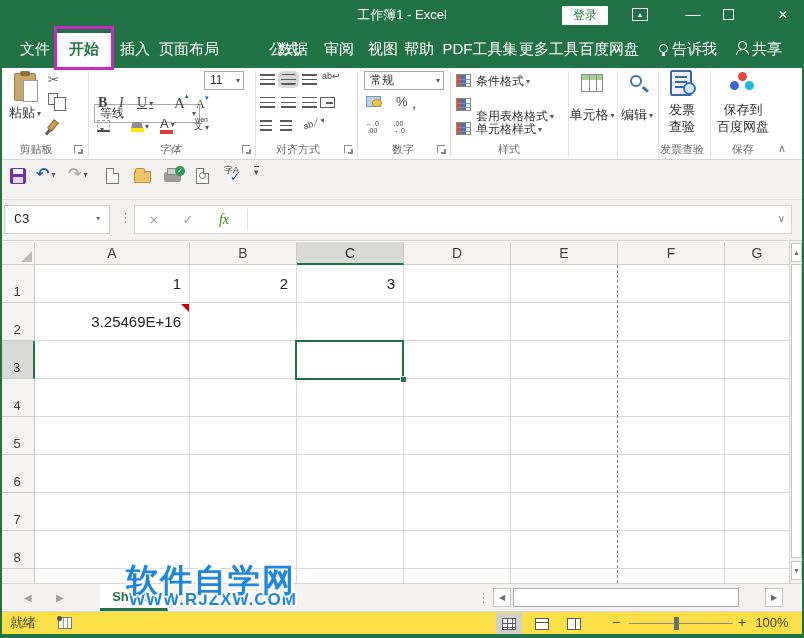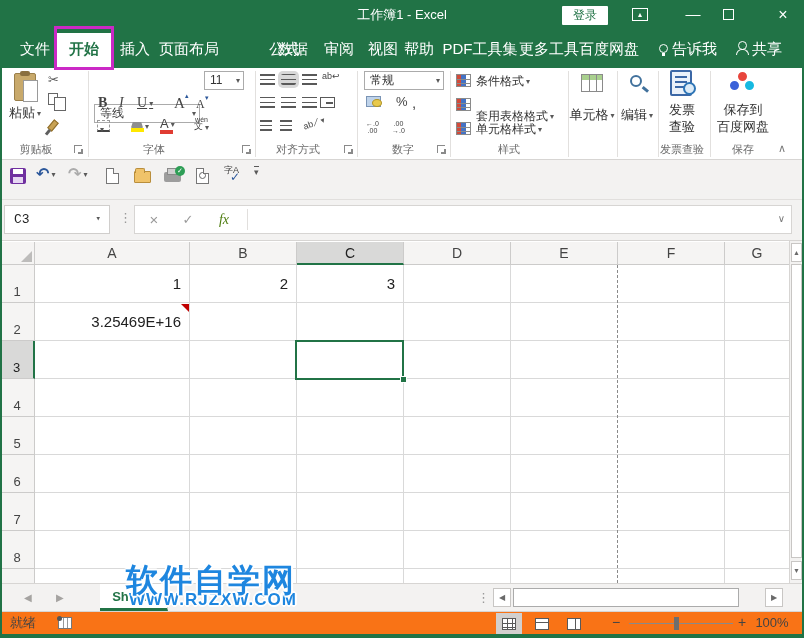--- a/index.html
+++ b/index.html
@@ -140,21 +140,21 @@
 
   
   .sheetbar { left:0; top:583px; width:804px; height:28px; background:#F3F2F1; border-top:1px solid #D7D5D3; }
   .navarr { position:absolute; top:0; height:27px; line-height:27px; color:#A5A3A1; font-size:10px; }
   .stab { left:100px; top:0; width:68px; height:27px; background:#fff; border-right:1px solid #D7D5D3; color:#217346; font-weight:bold; font-size:13px; text-align:center; line-height:25px; border-bottom:3px solid #217346; }
   .hgrip { left:477px; top:6px; color:#9a9a9a; font-size:13px; letter-spacing:-2px; }
   .hbtn { position:absolute; top:4px; width:18px; height:19px; background:#fff; border:1px solid #C8C6C4; color:#6a6a6a; font-size:8px; text-align:center; line-height:17px; }
   .hthumb { left:513px; top:4px; width:226px; height:19px; background:#fff; border:1px solid #ABABAB; }
 
   
-  .statusbar { left:0; top:611px; width:804px; height:23px; background:#f97316; border-top:1px solid #D7D5D3; }
+  .statusbar { left:0; top:611px; width:804px; height:23px; background:#fde047; border-top:1px solid #D7D5D3; }
   .st-ready { left:10px; top:0; height:22px; line-height:22px; font-size:13px; color:#444; }
   .macro-ico { left:58px; top:5px; width:14px; height:12px; border:1px solid #777; background:#fff; }
   .macro-ico::before { content:""; position:absolute; left:-2px; top:-2px; width:5px; height:5px; background:#555; border-radius:50%; }
   .macro-ico::after { content:""; position:absolute; left:4px; top:0; width:1px; height:10px; background:#999; box-shadow:4px 0 0 #999; }
   .viewbtn { position:absolute; top:1px; width:26px; height:21px; display:flex; align-items:center; justify-content:center; }
   .viewbtn.active { background:#D2D0CE; }
   .vb-ico { width:14px; height:12px; border:1px solid #595959; background:#fff; position:relative; }
   .vb-grid { background:linear-gradient(#595959 0 0) 0 4px/14px 1px no-repeat, linear-gradient(#595959 0 0) 0 8px/14px 1px no-repeat, linear-gradient(#595959 0 0) 4px 0/1px 12px no-repeat, linear-gradient(#595959 0 0) 9px 0/1px 12px no-repeat,#fff; }
   .vb-layout { background:linear-gradient(#595959 0 0) 0 3px/14px 1px no-repeat,#fff; }
   .vb-break { background:linear-gradient(#595959 0 0) 7px 0/1px 12px no-repeat,#fff; }
@@ -221,21 +221,21 @@
     <div class="combo" style="left:204px;top:3px;width:40px;"><span>11</span><span class="arr">▾</span></div>
     <div class="biu" style="left:98px;top:27px;font-weight:bold;">B</div>
     <div class="biu" style="left:119px;top:27px;font-style:italic;">I</div>
     <div class="biu dd" style="left:137px;top:27px;text-decoration:underline;"><span>U</span></div>
     <div class="biu" style="left:174px;top:27px;font-size:15px;"><span>A</span><span class="grow-arr" style="left:11px;top:-3px;">▴</span></div>
     <div class="biu" style="left:196px;top:29px;font-size:12px;"><span>A</span><span class="grow-arr" style="left:9px;top:-3px;">▾</span></div>
     <div class="abs border-ico dd" style="left:97px;top:52px;"></div>
     <div class="abs dd" style="left:131px;top:50px;"><span class="fill-ico" style="display:inline-block;"></span><span class="bar-under" style="left:0;top:10px;background:#FFE800;"></span></div>
     <div class="abs dd" style="left:160px;top:48px;font-size:13px;color:#444;"><span>A</span><span class="bar-under" style="left:0;top:14px;background:#E03C32;"></span></div>
     <div class="abs phon dd" style="left:194px;top:48px;"><span>wén</span><br><span style="font-size:9px;">文</span></div>
-    <div class="glabel" style="left:104px;width:100px;">字体</div>
+    <div class="glabel" style="left:120px;width:100px;font-style:italic;">字体</div>
     <div class="launcher" style="left:242px;"></div>
     <div class="gsep" style="left:255px;"></div>
 
     <div class="bars" style="left:260px;top:6px;"></div>
     <div class="bars tool-active" style="left:281px;top:6px;"></div>
     <div class="bars" style="left:302px;top:6px;"></div>
     <div class="tinytxt" style="left:322px;top:5px;font-size:9px;"><span>ab</span>↩</div>
     <div class="bars" style="left:260px;top:29px;"></div>
     <div class="bars" style="left:281px;top:29px;"></div>
     <div class="bars" style="left:302px;top:29px;"></div>

